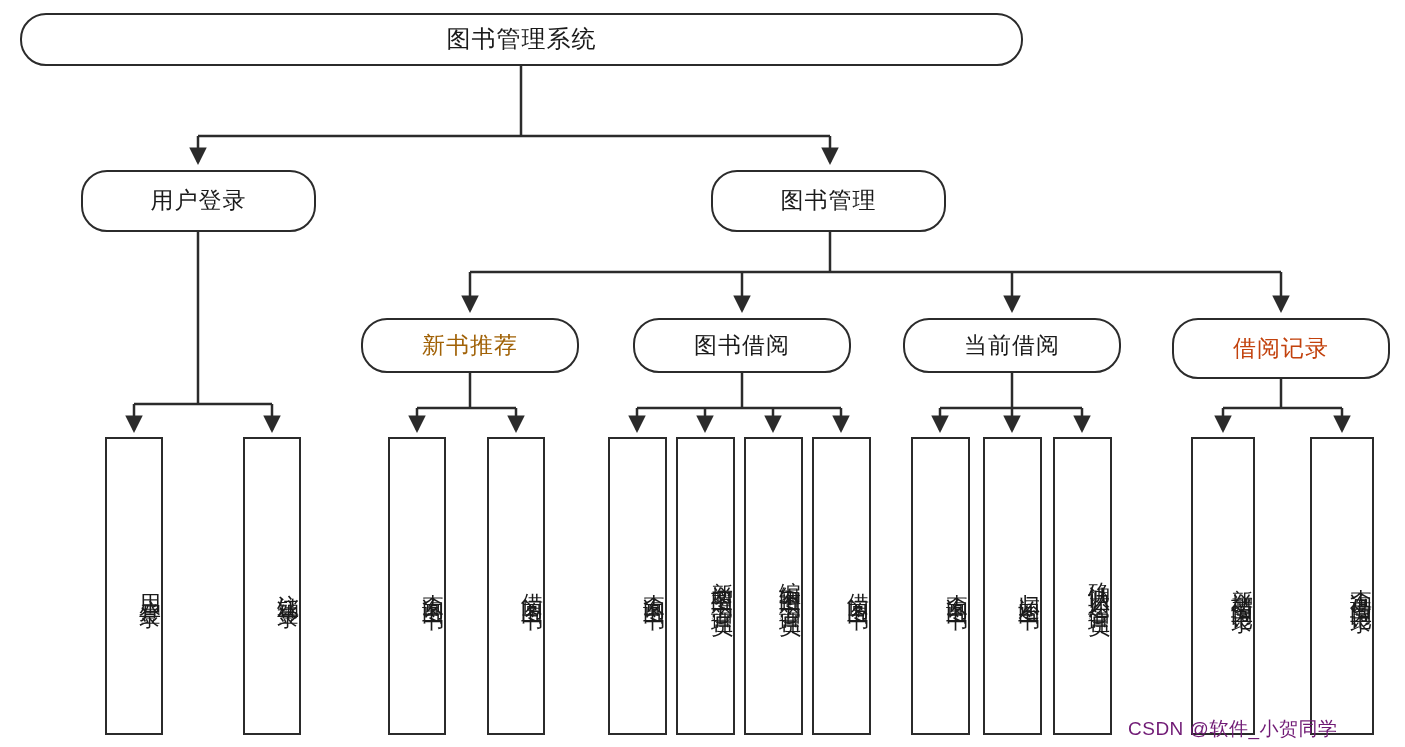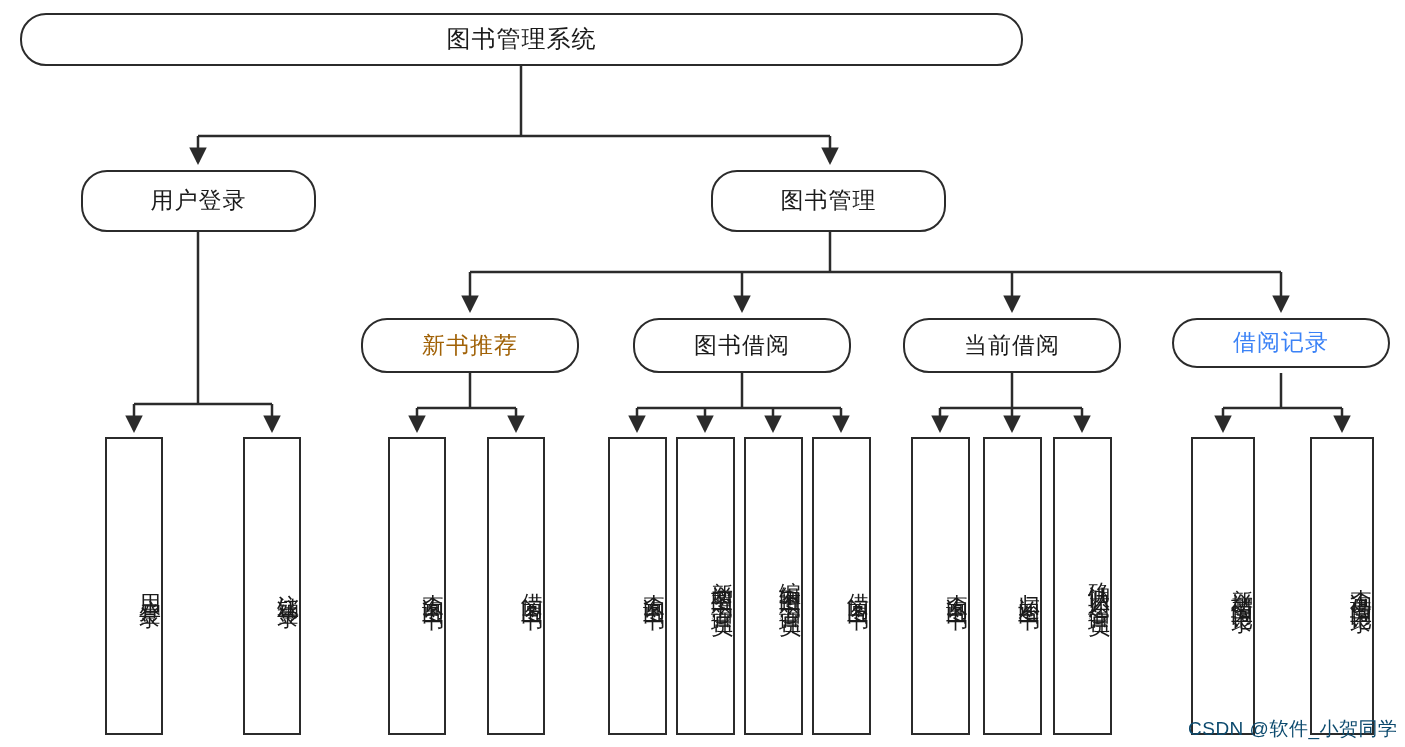--- a/index.html
+++ b/index.html
@@ -131,21 +131,21 @@
   </svg>
 
   <div class="node h root" style="left: 20px; top: 13px; width: 1003px; height: 53px; border-color: rgb(43, 43, 43); background: rgb(255, 255, 255); color: rgb(26, 26, 26);">图书管理系统</div>
 
   <div class="node h" style="left: 81px; top: 170px; width: 235px; height: 62px; border-color: rgb(43, 43, 43); background: rgb(255, 255, 255); color: rgb(26, 26, 26);">用户登录</div>
   <div class="node h" style="left: 711px; top: 170px; width: 235px; height: 62px; border-color: rgb(43, 43, 43); background: rgb(255, 255, 255); color: rgb(26, 26, 26); text-align: right;">图书管理</div>
 
   <div class="node h" style="left: 361px; top: 318px; width: 218px; height: 55px; border-color: rgb(43, 43, 43); background: rgb(255, 255, 255); color: #a16207;">新书推荐</div>
   <div class="node h" style="left: 633px; top: 318px; width: 218px; height: 55px; border-color: rgb(43, 43, 43); background: rgb(255, 255, 255); color: rgb(26, 26, 26); font-family: Liberation Serif, serif;">图书借阅</div>
   <div class="node h" style="left: 903px; top: 318px; width: 218px; height: 55px; border-color: rgb(43, 43, 43); background: rgb(255, 255, 255); color: rgb(26, 26, 26);">当前借阅</div>
-  <div class="node h" style="left: 1172px; top: 318px; width: 218px; height: 50px; border-color: rgb(43, 43, 43); background: rgb(255, 255, 255); color: #3b82f6;">借阅记录</div>
+  <div class="node h" style="left: 1172px; top: 318px; width: 218px; height: 61px; border-color: rgb(43, 43, 43); background: rgb(255, 255, 255); color: #c2410c;">借阅记录</div>
 
   <div class="node v" style="left: 105px; top: 437px; width: 58px; height: 298px; border-color: rgb(43, 43, 43); background: rgb(255, 255, 255); color: rgb(26, 26, 26);">
       <span class="vtext">用户登录</span>
     </div>
   <div class="node v" style="left: 243px; top: 437px; width: 58px; height: 298px; border-color: rgb(43, 43, 43); background: rgb(255, 255, 255); color: rgb(26, 26, 26);">
       <span class="vtext">注销登录</span>
     </div>
 
   <div class="node v" style="left: 388px; top: 437px; width: 58px; height: 298px; border-color: rgb(43, 43, 43); background: rgb(255, 255, 255); color: rgb(26, 26, 26);">
       <span class="vtext">查询图书</span>
@@ -177,15 +177,15 @@
       <span class="vtext">确认归还（管理员）</span>
     </div>
 
   <div class="node v" style="left: 1191px; top: 437px; width: 64px; height: 298px; border-color: rgb(43, 43, 43); background: rgb(255, 255, 255); color: rgb(26, 26, 26);">
       <span class="vtext">新增借阅记录</span>
     </div>
   <div class="node v" style="left: 1310px; top: 437px; width: 64px; height: 298px; border-color: rgb(43, 43, 43); background: rgb(255, 255, 255); color: rgb(26, 26, 26);">
       <span class="vtext">查询借阅记录</span>
     </div>
 
-  <div class="watermark" style="left: 1188px; top: 716px; color: #0c4a6e;">CSDN @软件_小贺同学</div>
+  <div class="watermark" style="left: 1128px; top: 716px; color: #701a75;">CSDN @软件_小贺同学</div>
 
 </div>
 
 </body></html>

